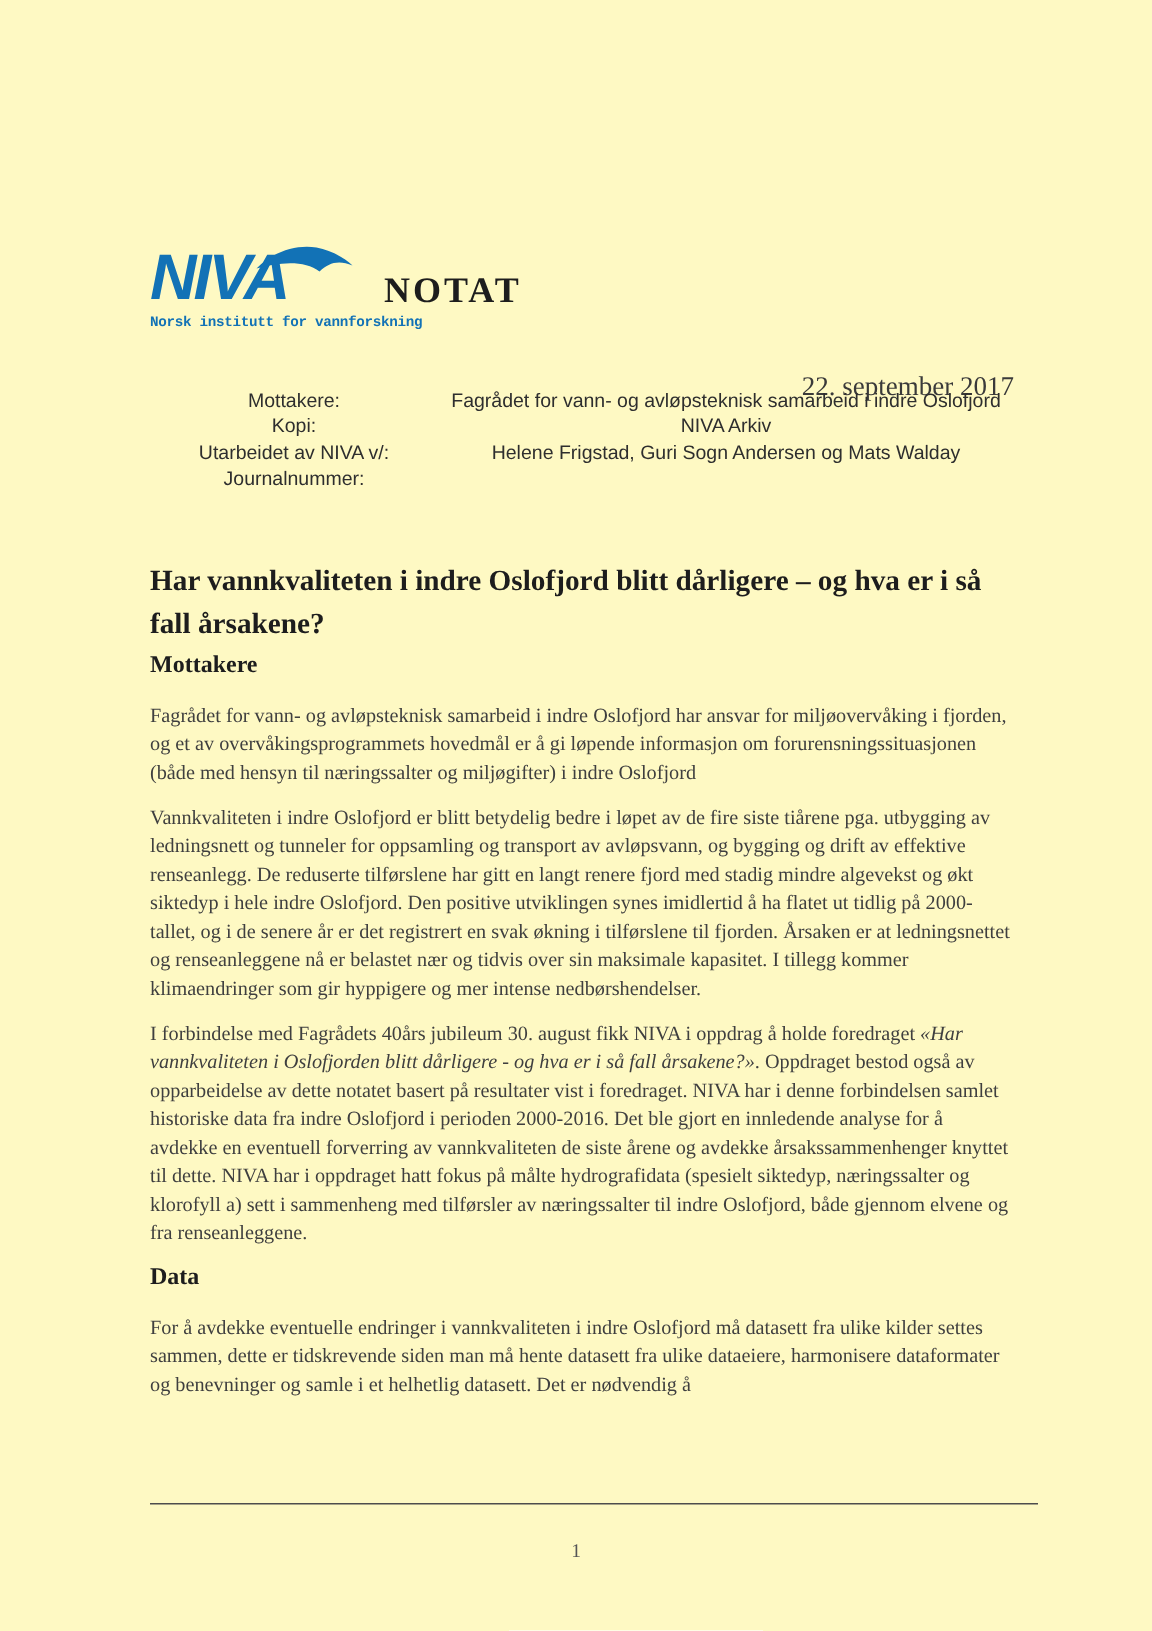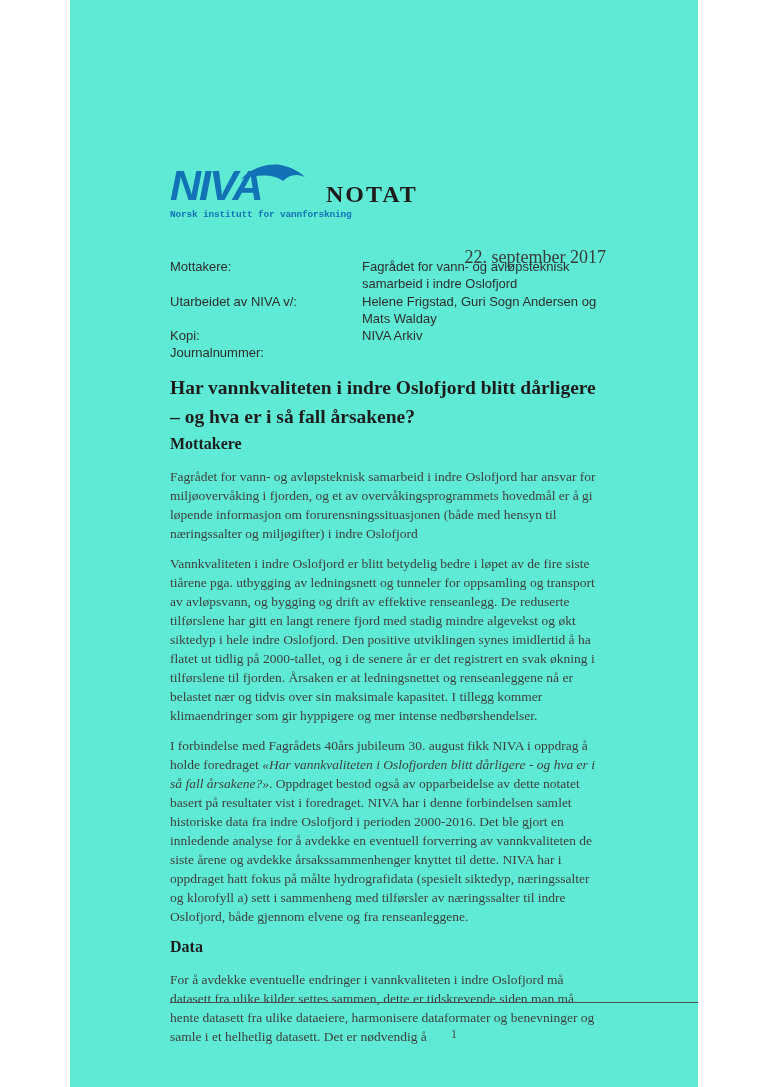--- a/index.html
+++ b/index.html
@@ -1,20 +1,20 @@
 <!DOCTYPE html>
 <html><head>
 <meta charset="utf-8">
 <style>
   * { margin:0; padding:0; box-sizing:border-box; }
   html,body { background:#ffffff; }
   .page {
     position:relative;
-    width:628px; height:1087px;
-    background:#5eead4;
+    width:768px; height:1087px;
+    background:#fef9c3;
     font-family:"Liberation Serif", serif;
     color:#3f3f3f;
     overflow:hidden;
     margin:0 auto;
   }
 
   
   .header { position:absolute; top:165px; left:100px; right:92px; height:94px; }
   .logo { position:absolute; left:0; top:0; width:150px; }
   .logo-wordmark {
@@ -43,21 +43,21 @@
     position:absolute; right:0; top:34px;
     font-size:18px; color:#3a3a3a;margin-top:48px;
   }
 
   
   .metadata {
     position:absolute; top:258px; left:100px; right:92px;
     font-family:"Liberation Sans", sans-serif;
     font-size:13px; line-height:17.3px; color:#2e2e2e;
   }
-  .metadata-row { display:flex; }
+  .metadata-row { display:flex;text-align:center; }
   .metadata-label { width:192px; flex:0 0 192px; }
   .metadata-value { flex:1; }
 
   
   .main { position:absolute; top:373px; left:100px; right:92px; }
   .doc-title {
     font-size:19.5px; line-height:29px; font-weight:bold;
     color:#1d1d1d; 
   }
   .section-heading {
@@ -98,26 +98,26 @@
     <div class="doc-type">NOTAT</div>
     <div class="doc-date">22. september 2017</div>
   </div>
 
   <div class="metadata">
     <div class="metadata-row">
       <div class="metadata-label">Mottakere:</div>
       <div class="metadata-value">Fagrådet for vann- og avløpsteknisk samarbeid i indre Oslofjord</div>
     </div>
     <div class="metadata-row">
+      <div class="metadata-label">Kopi:</div>
+      <div class="metadata-value">NIVA Arkiv</div>
+    </div>
+    <div class="metadata-row">
       <div class="metadata-label">Utarbeidet av NIVA v/:</div>
       <div class="metadata-value">Helene Frigstad, Guri Sogn Andersen og Mats Walday</div>
-    </div>
-    <div class="metadata-row">
-      <div class="metadata-label">Kopi:</div>
-      <div class="metadata-value">NIVA Arkiv</div>
     </div>
     <div class="metadata-row">
       <div class="metadata-label">Journalnummer:</div>
     </div>
   </div>
 
   <div class="main">
     <div class="doc-title">Har vannkvaliteten i indre Oslofjord blitt dårligere – og hva er i så fall årsakene?</div>
 
     <div class="section-heading">Mottakere</div>

